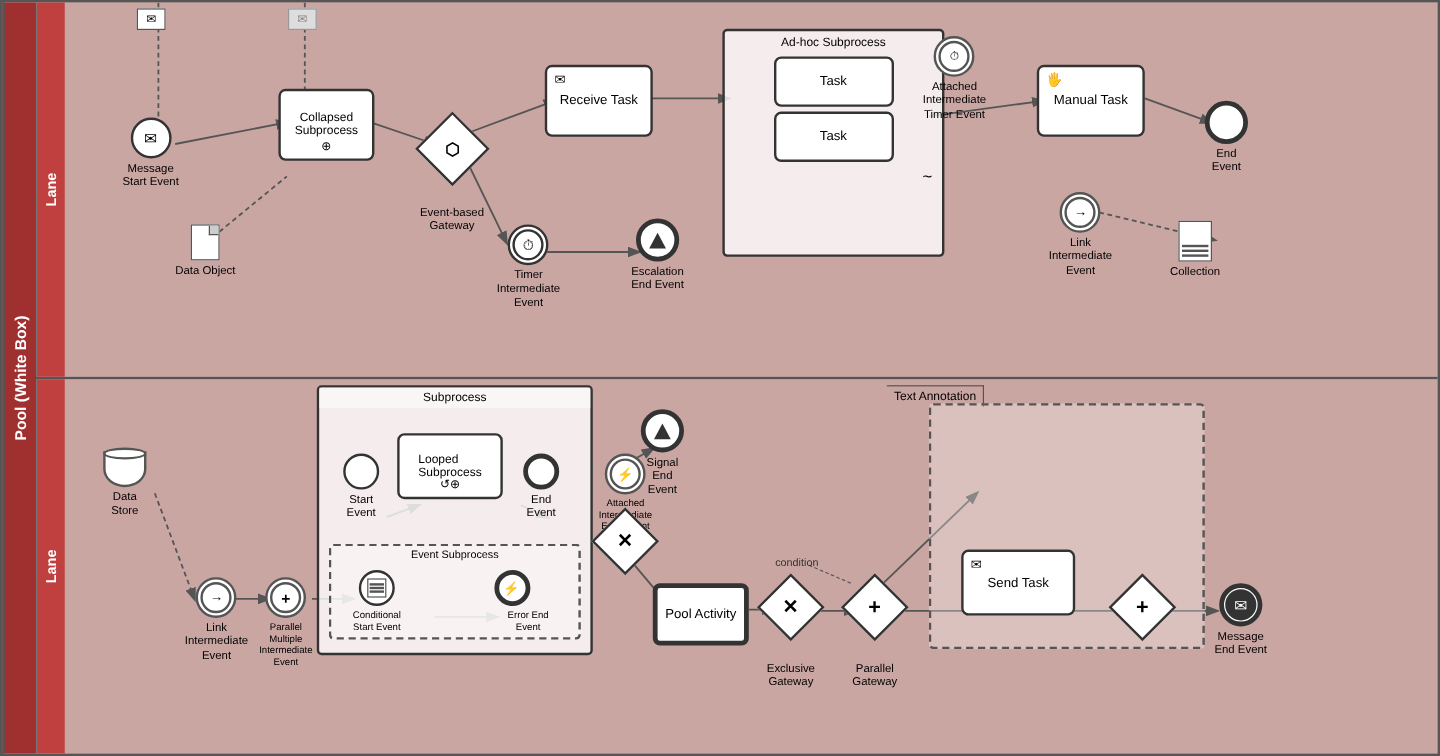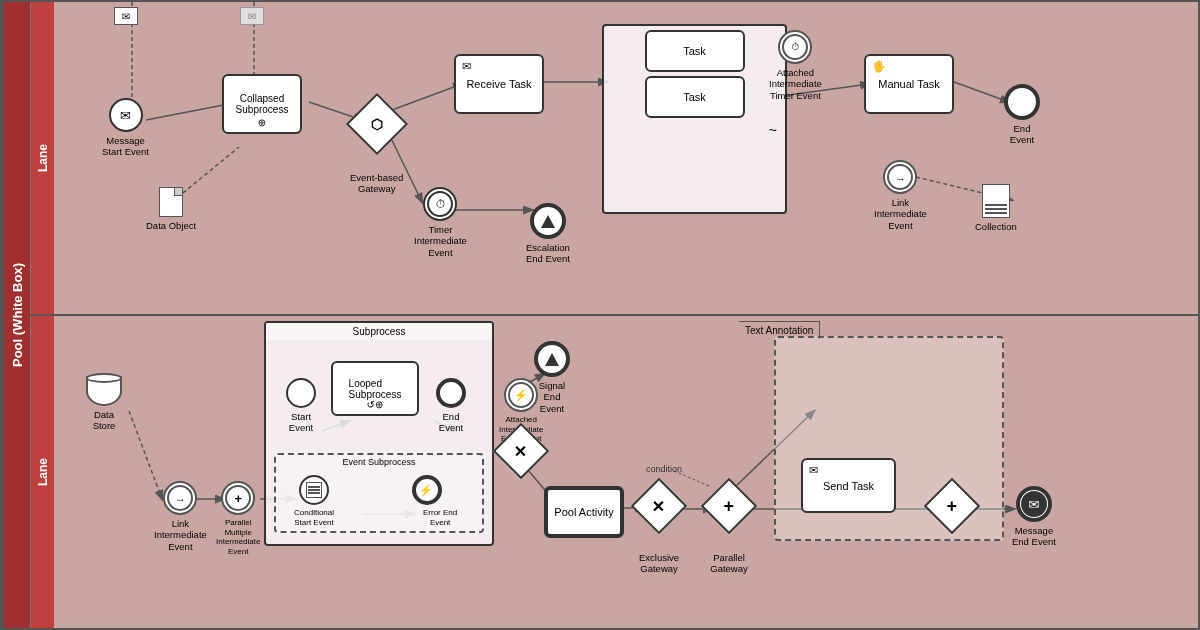--- a/index.html
+++ b/index.html
@@ -233,21 +233,21 @@
           <div class="bpmn-label">Message<br>Start Event</div>
         </div>
 
         <div class="bpmn-element" style="left:92px;top:185px;">
           <div style="width:24px;height:30px;background:white;border:1.5px solid #555;position:relative;">
             <div style="position:absolute;top:0;right:0;width:8px;height:8px;background:#ccc;border-left:1.5px solid #555;border-bottom:1.5px solid #555;"></div>
           </div>
           <div class="bpmn-label">Data Object</div>
         </div>
 
-        <div class="bpmn-element" style="left:168px;top:72px;">
+        <div class="bpmn-element" style="left:178px;top:72px;">
           <div class="task-box" style="width:80px;height:60px;">
             <span style="font-size:10px;text-align:center;">Collapsed<br>Subprocess</span>
             <div class="subprocess-marker">⊕</div>
           </div>
         </div>
 
         <div class="bpmn-element" style="left:296px;top:100px;">
           <div class="gateway" style="width:44px;height:44px;">
             <div class="gateway-inner" style="font-size:14px;">⬡</div>
           </div>
@@ -263,28 +263,29 @@
 
         <div class="bpmn-element" style="left:360px;top:185px;">
           <div class="event-circle intermediate-event" style="position:relative;">
             <div class="intermediate-event-inner">
               <span style="font-size:12px;">⏱</span>
             </div>
           </div>
           <div class="bpmn-label">Timer<br>Intermediate<br>Event</div>
         </div>
 
-        <div class="bpmn-element" style="left:472px;top:201px;">
+        <div class="bpmn-element" style="left:472px;top:180px;">
           <div class="event-circle end-event" style="border-color:#333;">
             <div style="width:0;height:0;border-left:7px solid transparent;border-right:7px solid transparent;border-bottom:13px solid #333;"></div>
           </div>
           <div class="bpmn-label">Escalation<br>End Event</div>
         </div>
 
         <div class="subprocess-box" style="left:548px;top:22px;width:185px;height:190px;">
+          <div style="font-size:10px;text-align:center;padding:4px 0 2px;">Ad-hoc Subprocess</div>
 
           <div class="task-box" style="width:100px;height:42px;margin:4px auto 4px auto;font-size:11px;background:white;">Task</div>
 
           <div class="task-box" style="width:100px;height:42px;margin:4px auto;font-size:11px;background:white;">Task</div>
           <div style="text-align:right;padding-right:8px;font-size:14px;">~</div>
         </div>
 
         <div class="bpmn-element" style="left:715px;top:28px;">
           <div class="event-circle intermediate-event" style="border:2px solid #555;background:white;">
             <div class="intermediate-event-inner" style="border-color:#555;">

